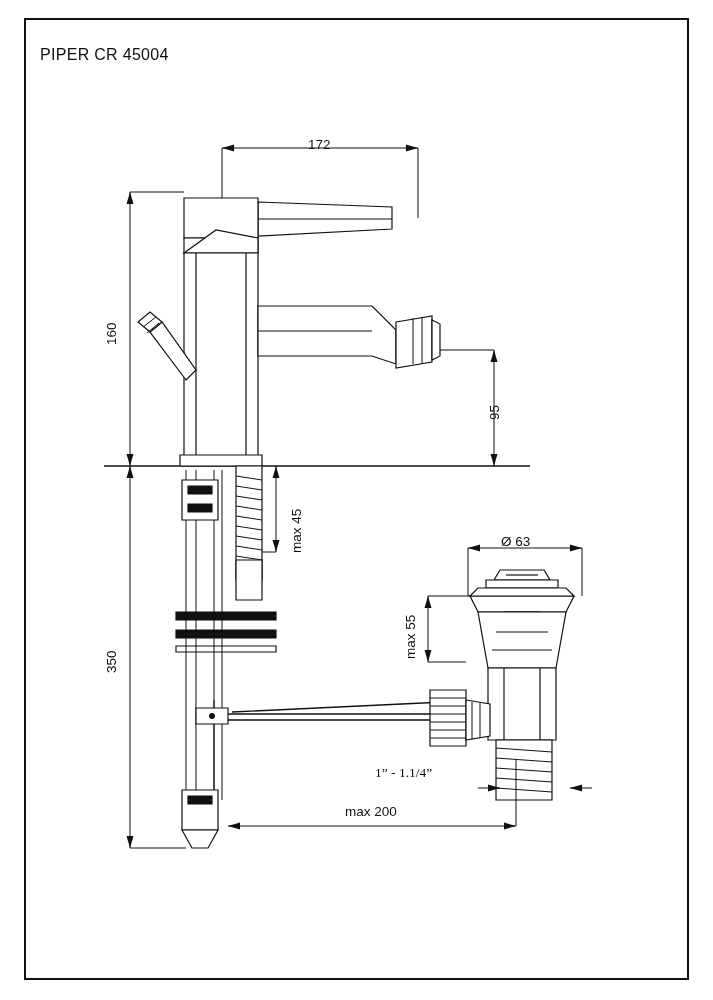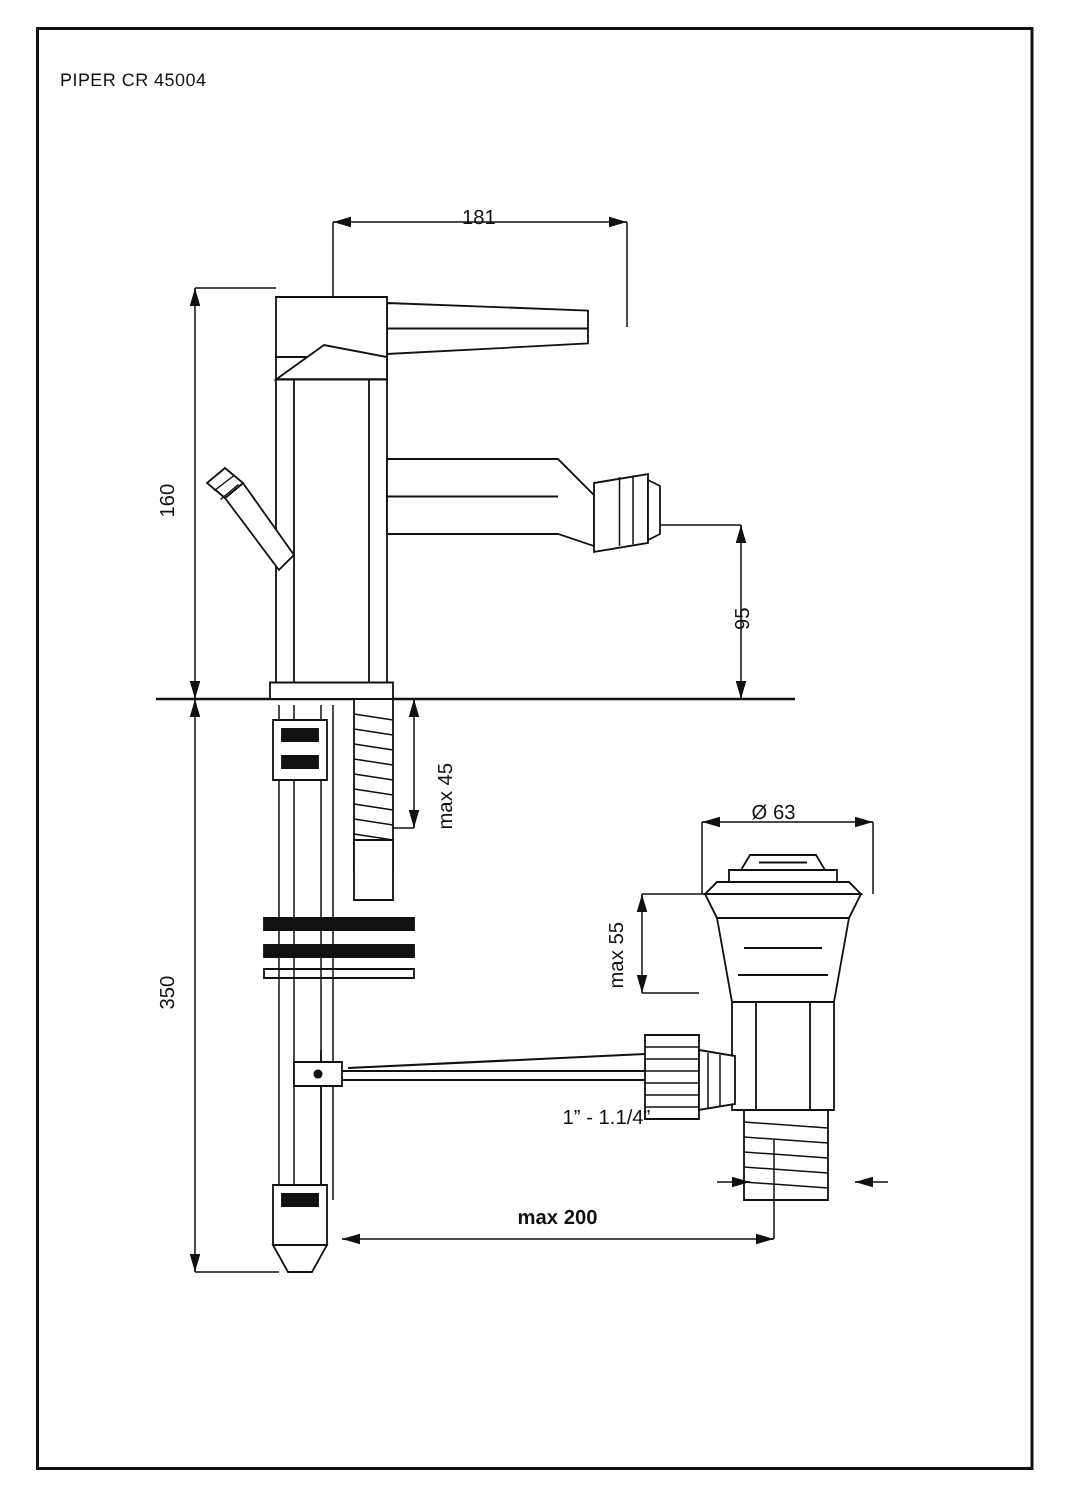--- a/index.html
+++ b/index.html
@@ -26,21 +26,21 @@
     top: 18px;
     width: 665px;
     height: 962px;
     border: 2px solid #111111;
     box-sizing: border-box;
   }
   .title {
     position: absolute;
     left: 40px;
     top: 46px;
-    font-size: 12px;
+    font-size: 16px;
     letter-spacing: 0.3px;
     color: #111111;
     white-space: nowrap;
   }
   svg.drawing {
     position: absolute;
     left: 0;
     top: 0;
     width: 713px;
     height: 1000px;
@@ -252,31 +252,31 @@
       <g stroke-width="1">
         <line x1="228" y1="826" x2="516" y2="826"></line>
         <path d="M228,826 L240,822.5 L240,829.5 Z" fill="#111111" stroke="none"></path>
         <path d="M516,826 L504,822.5 L504,829.5 Z" fill="#111111" stroke="none"></path>
         <line x1="516" y1="826" x2="516" y2="760"></line>
       </g>
 
     </g>
   </svg>
 
-  <div class="dimlabel" style="left:308px; top:137px;">181</div>
+  <div class="dimlabel" style="left:308px; top:137px;">172</div>
 
   <div class="dimlabel vert" style="left:104px; top:345px;">160</div>
 
   <div class="dimlabel vert" style="left:487px; top:420px;">95</div>
 
   <div class="dimlabel vert" style="left:289px; top:553px;">max 45</div>
 
   <div class="dimlabel vert" style="left:104px; top:673px;">350</div>
 
   <div class="dimlabel" style="left:501px; top:524px;margin-top:10px;">Ø 63</div>
 
   <div class="dimlabel vert" style="left:403px; top:659px;">max 55</div>
 
-  <div class="dimlabel" style="left:375px; top:737px;">1” - 1.1/4”</div>
-
-  <div class="dimlabel" style="left:345px; top:804px;font-weight:bold;">max  200</div>
+  <div class="dimlabel" style="left:375px; top:765px;font-family:Liberation Serif, serif;">1” - 1.1/4”</div>
+
+  <div class="dimlabel" style="left:345px; top:804px;">max  200</div>
 
 </div>
 
 </body></html>

